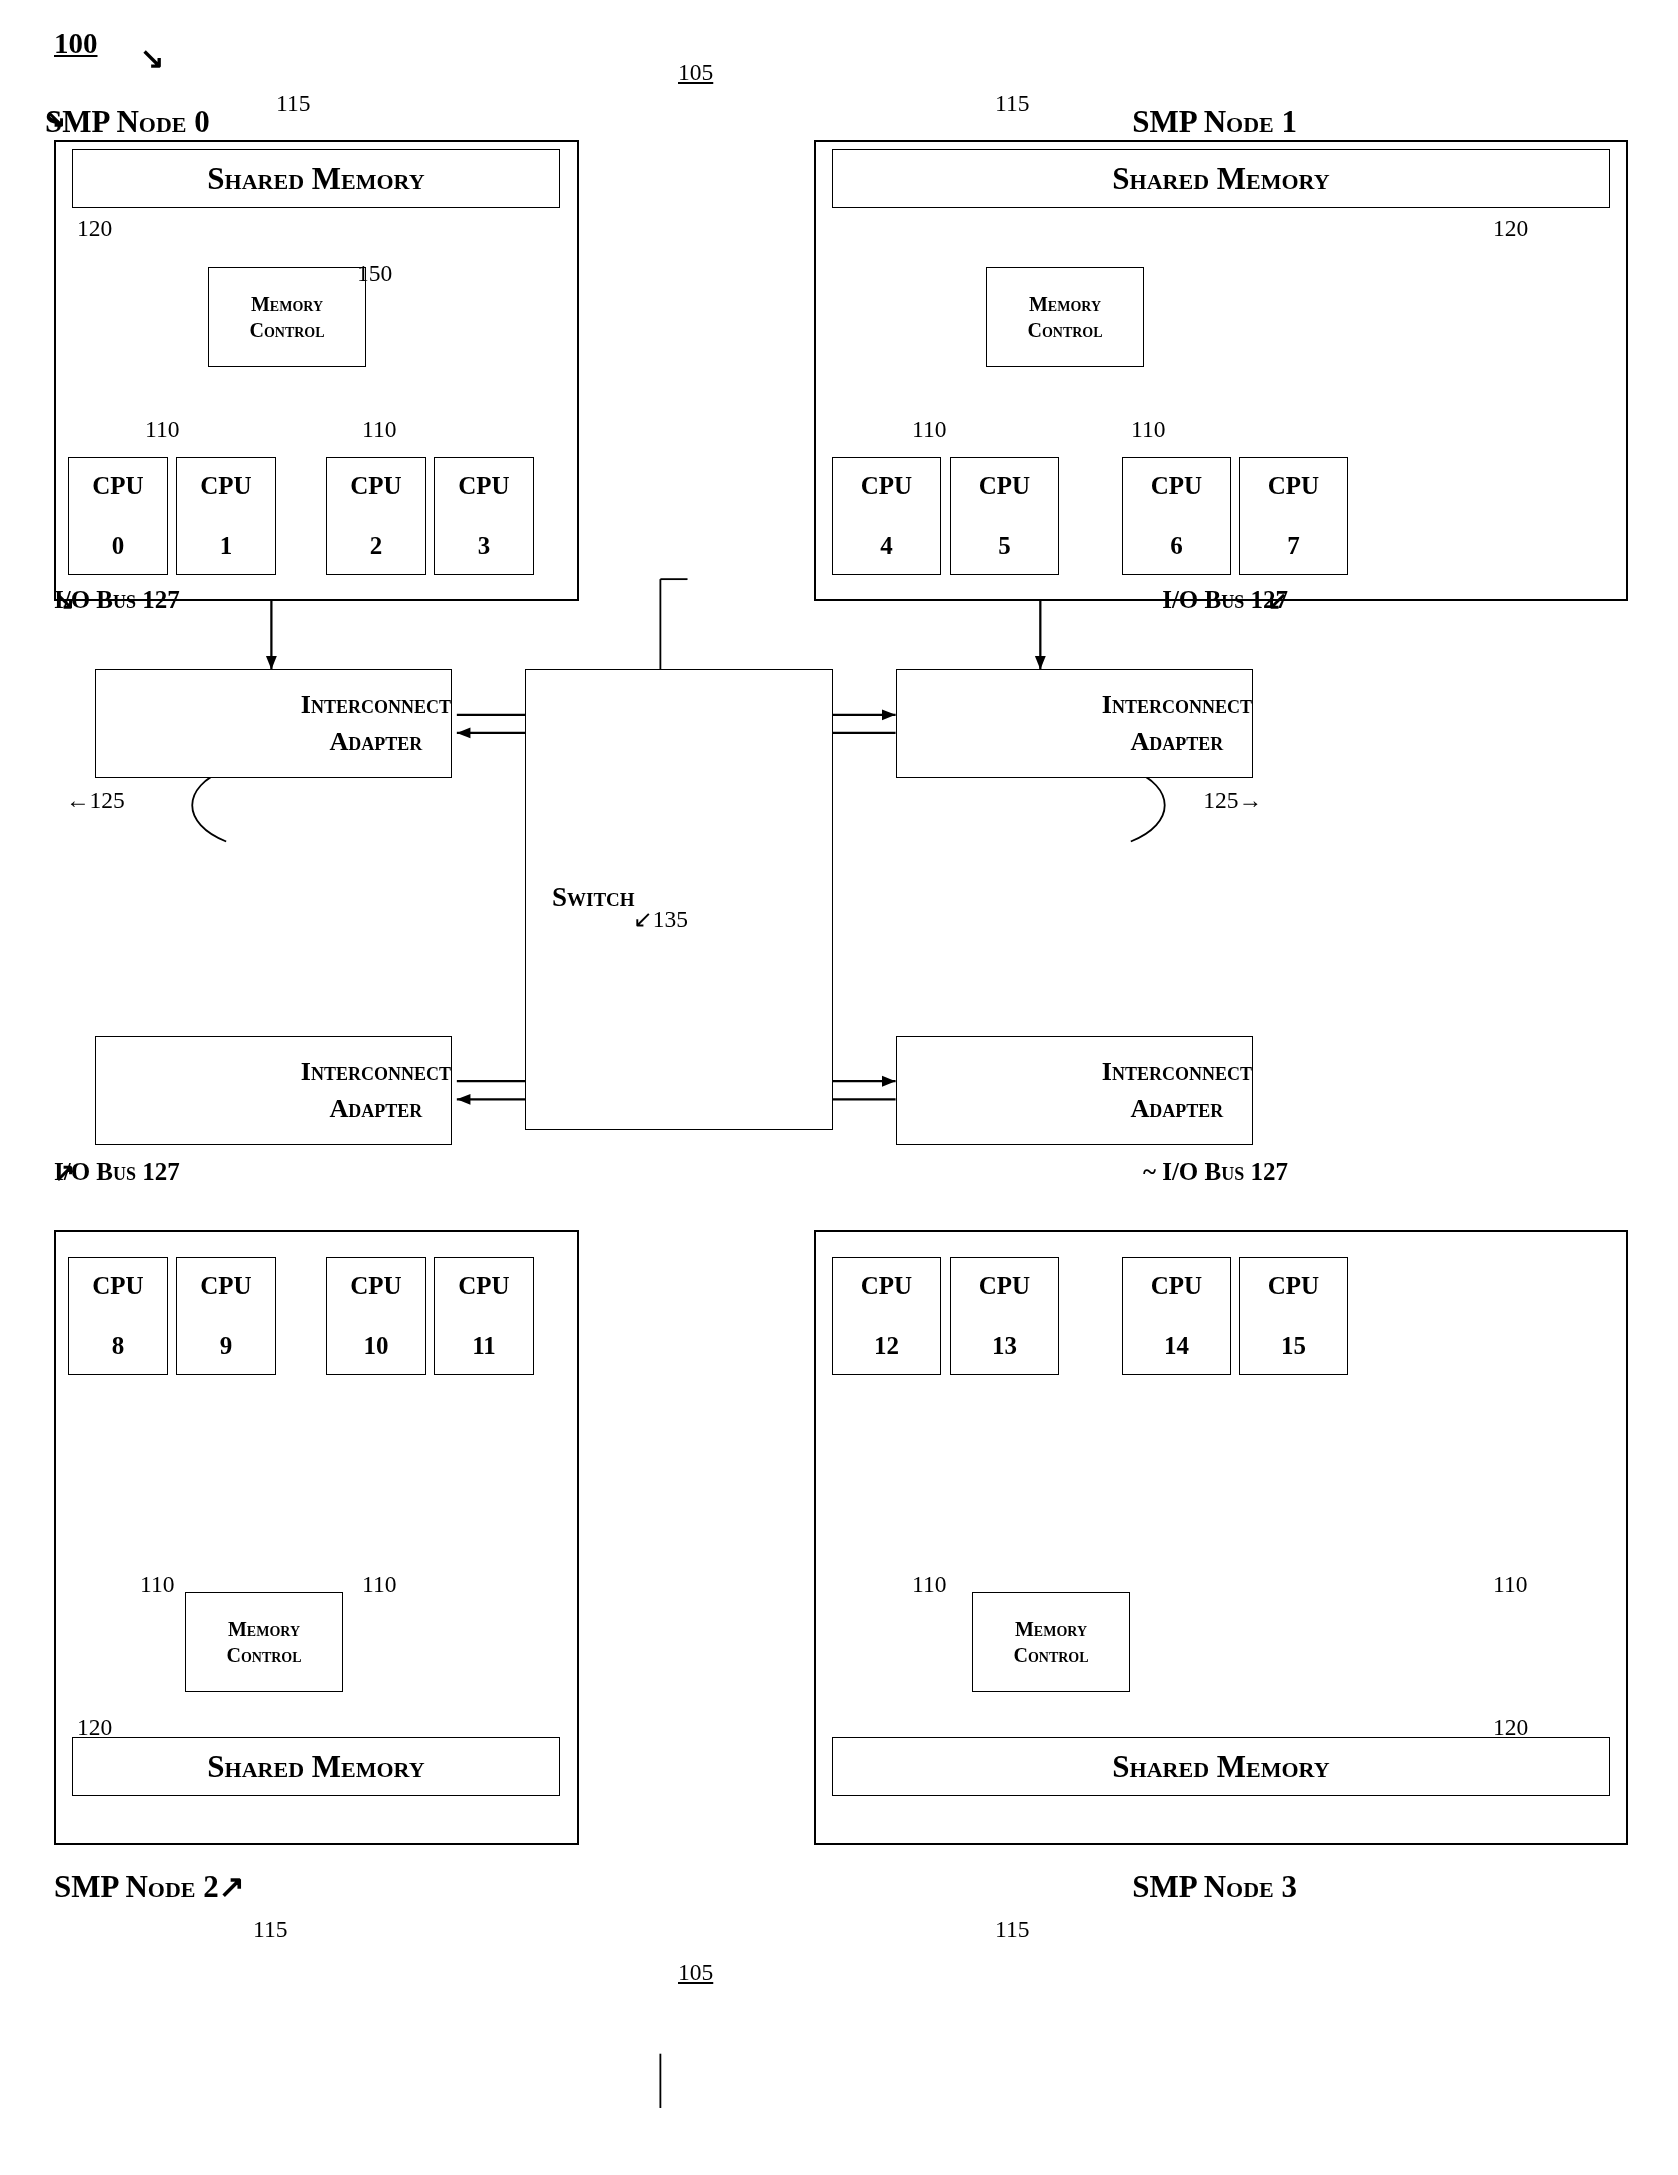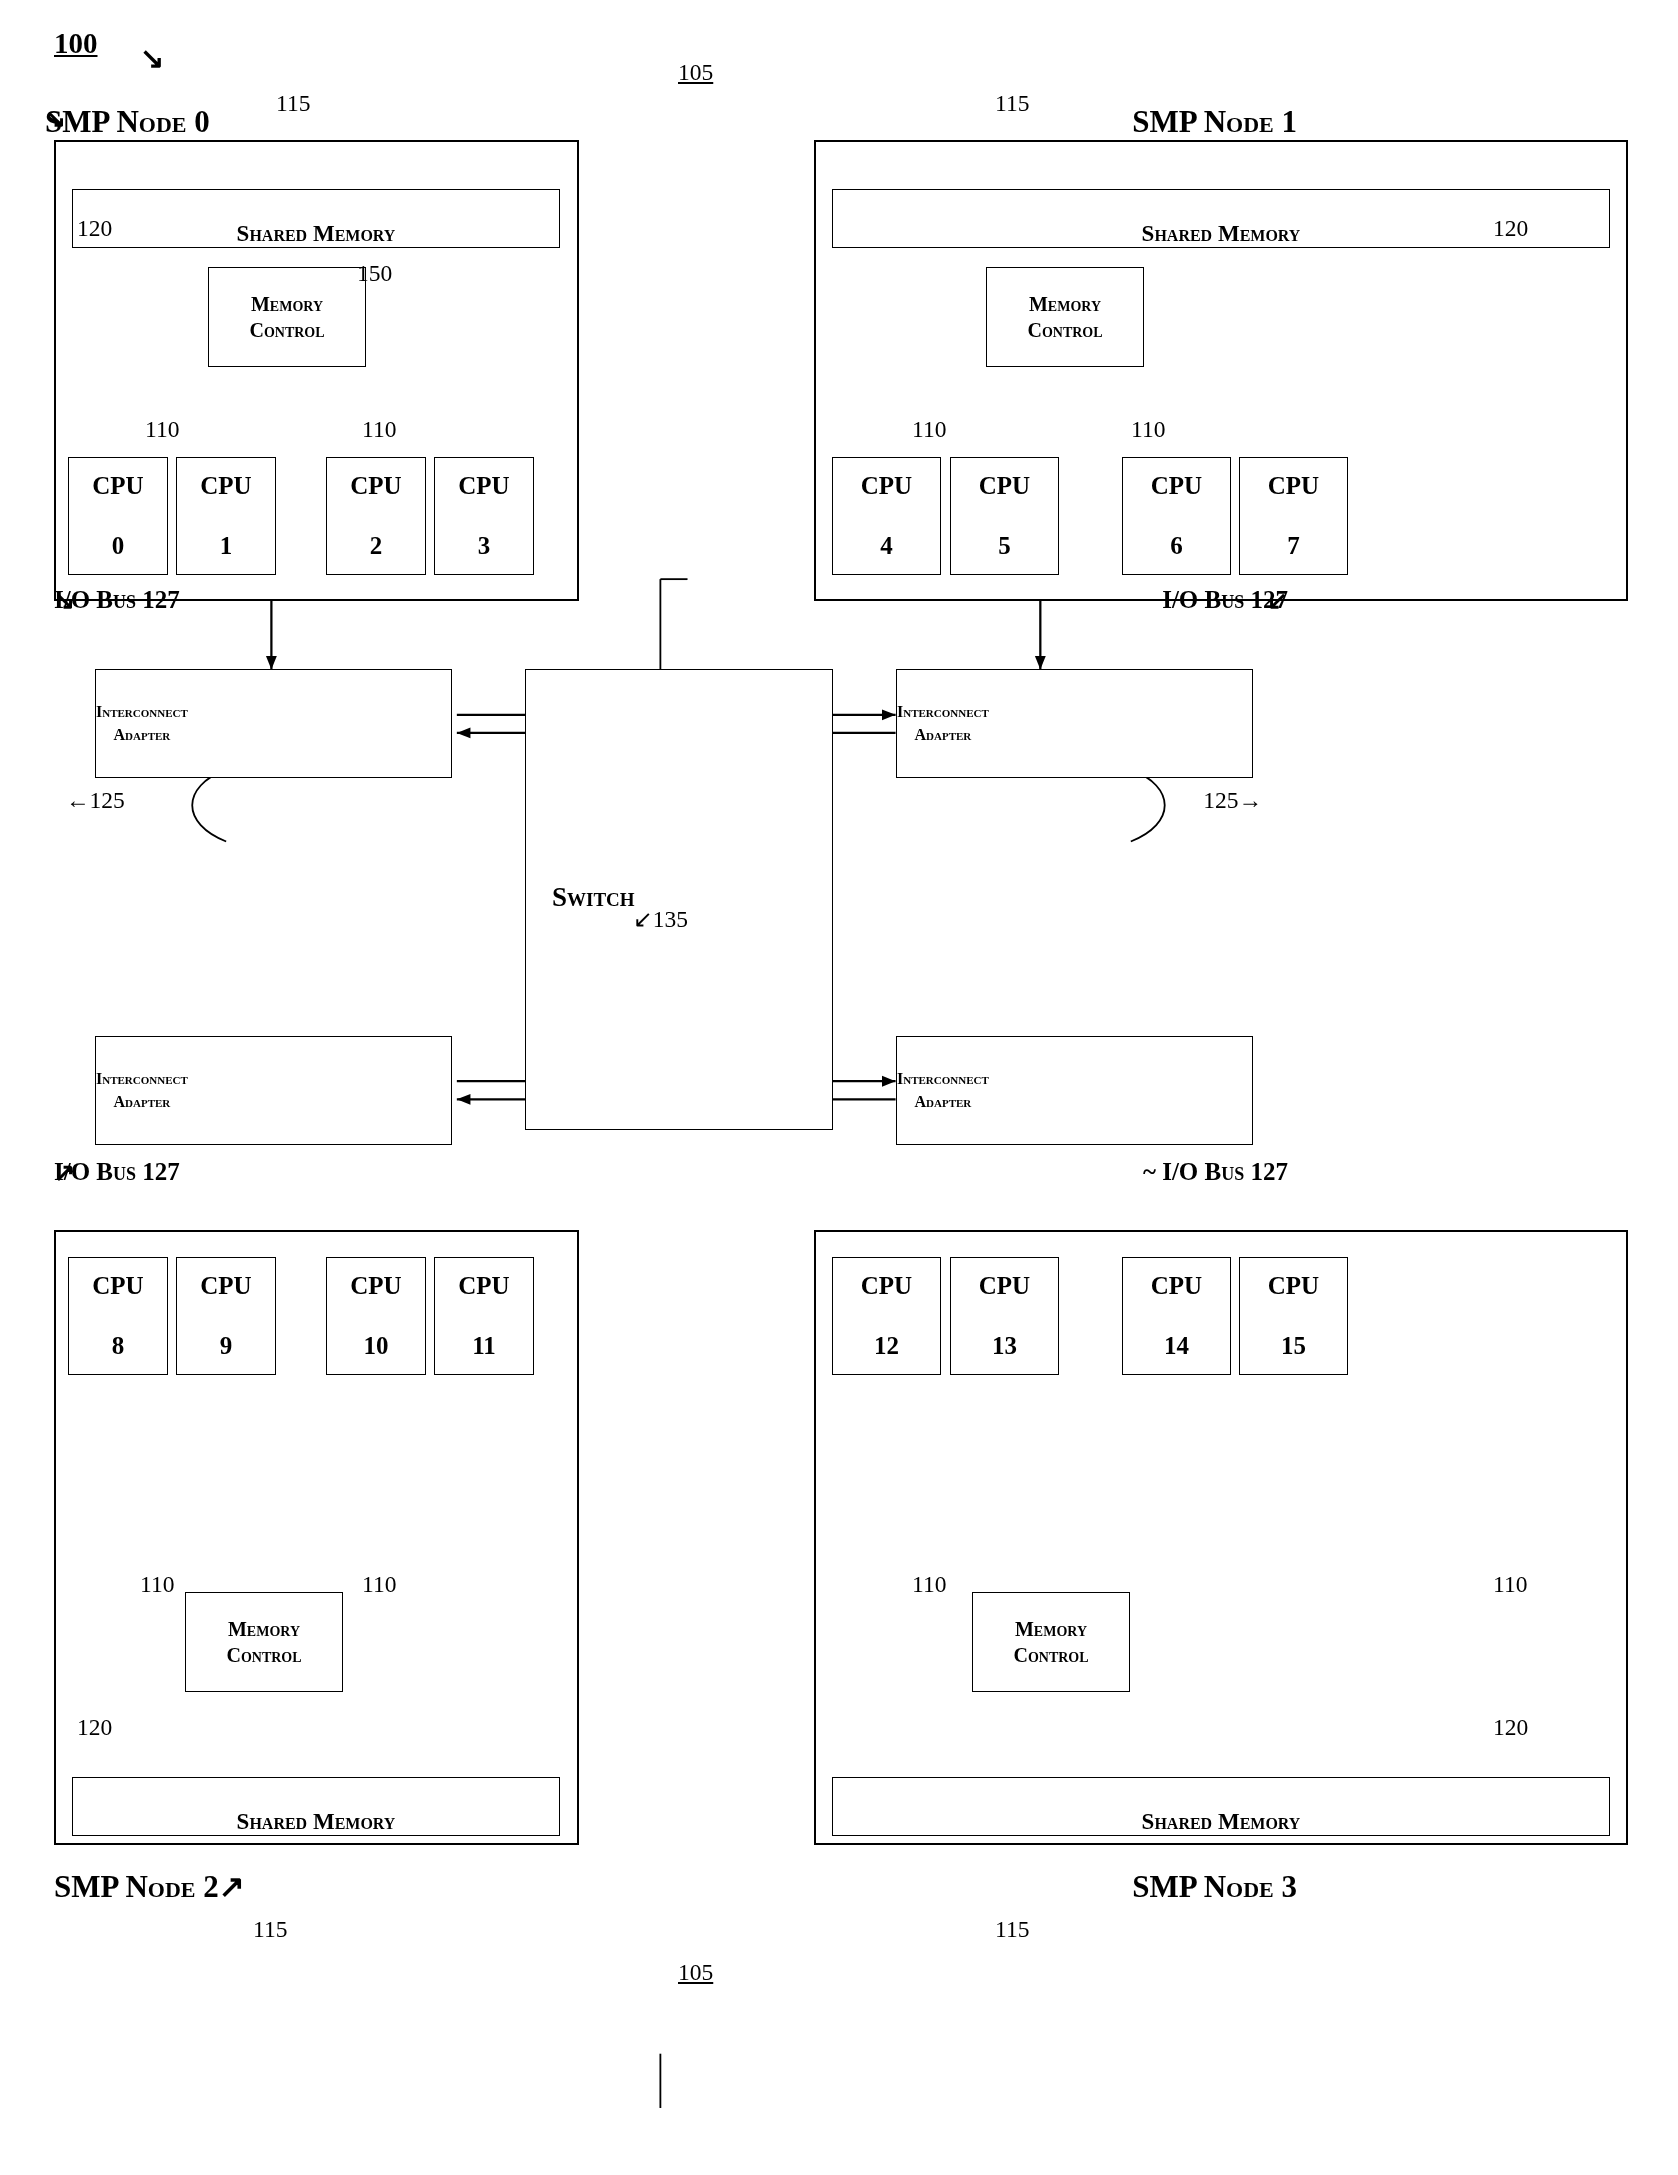--- a/index.html
+++ b/index.html
@@ -41,27 +41,26 @@
       position: absolute;
       border: 2.7px solid #000;
       background: #fff;
     }
 
     
     .shared-memory-bar {
       position: absolute;
       border: 1.8px solid #000;
       display: flex;
-      align-items: flex-end;
+      align-items: center;
       justify-content: center;
-      font-size: 23px;
-      font-weight: bold;
-      font-variant: small-caps;
-      background: #fff;
-      margin-top: 40px;
+      font-size: 31px;
+      font-weight: bold;
+      font-variant: small-caps;
+      background: #fff;
     }
 
     
     .memory-control-box {
       position: absolute;
       border: 1.8px solid #000;
       display: flex;
       align-items: center;
       justify-content: center;
       font-size: 20px;
@@ -85,22 +84,22 @@
       background: #fff;
       gap: 32px;
     }
 
     
     .interconnect-box {
       position: absolute;
       border: 1.8px solid #000;
       display: flex;
       align-items: center;
-      justify-content: flex-start;
-      font-size: 16px;
+      justify-content: flex-end;
+      font-size: 26px;
       font-weight: bold;
       font-variant: small-caps;
       text-align: center;
       background: #fff;
     }
 
     
     .switch-box {
       position: absolute;
       border: 1.8px solid #000;

